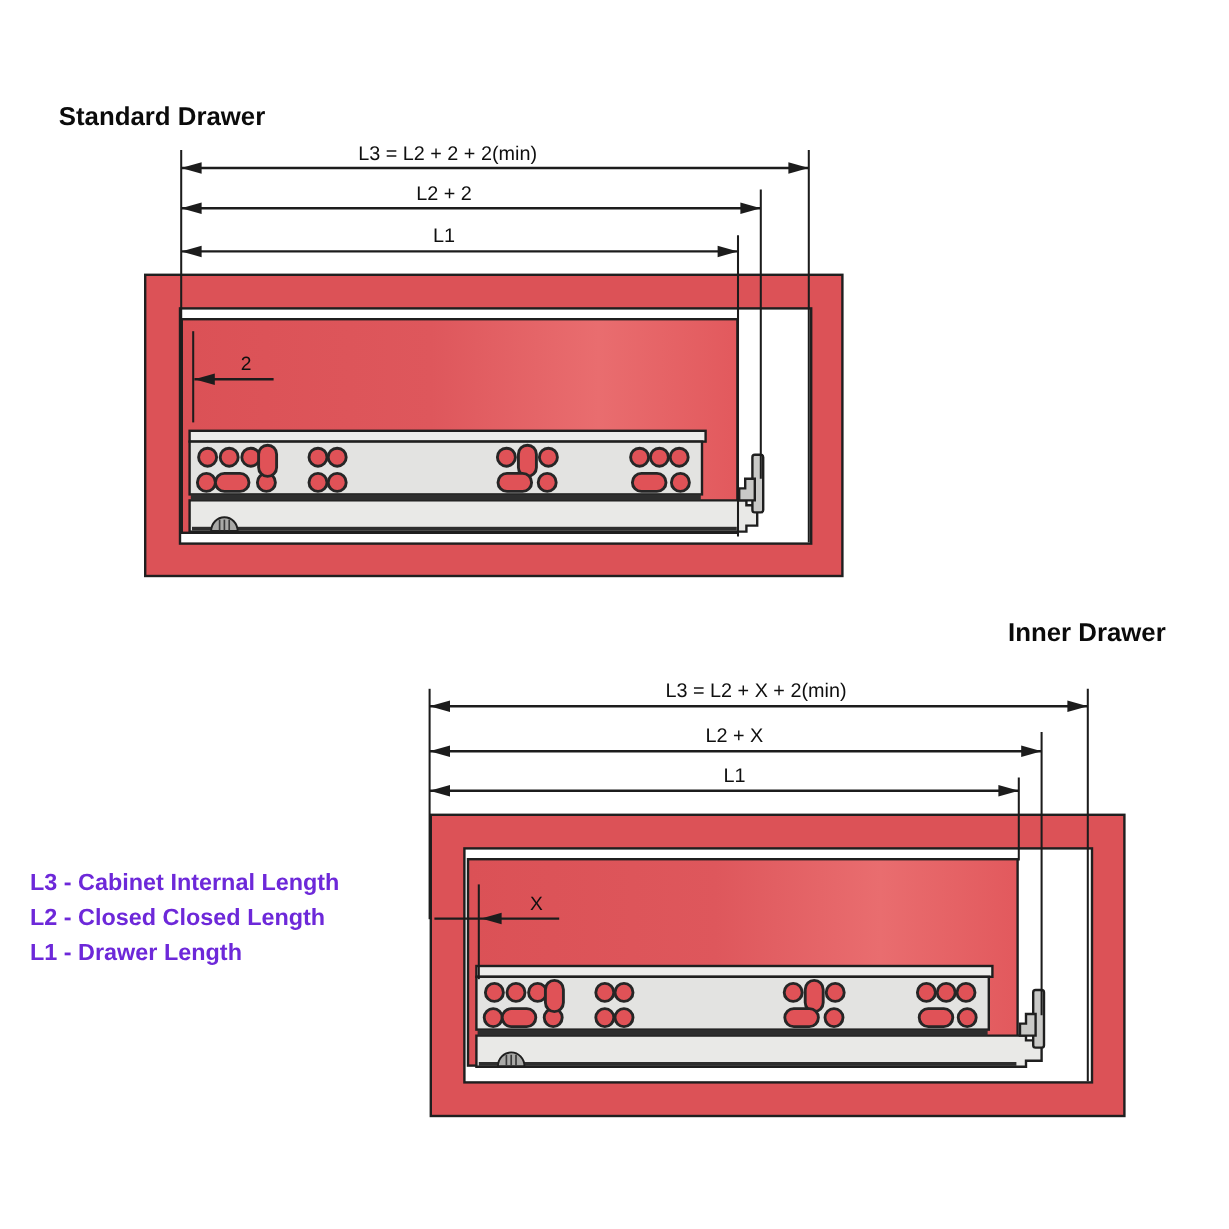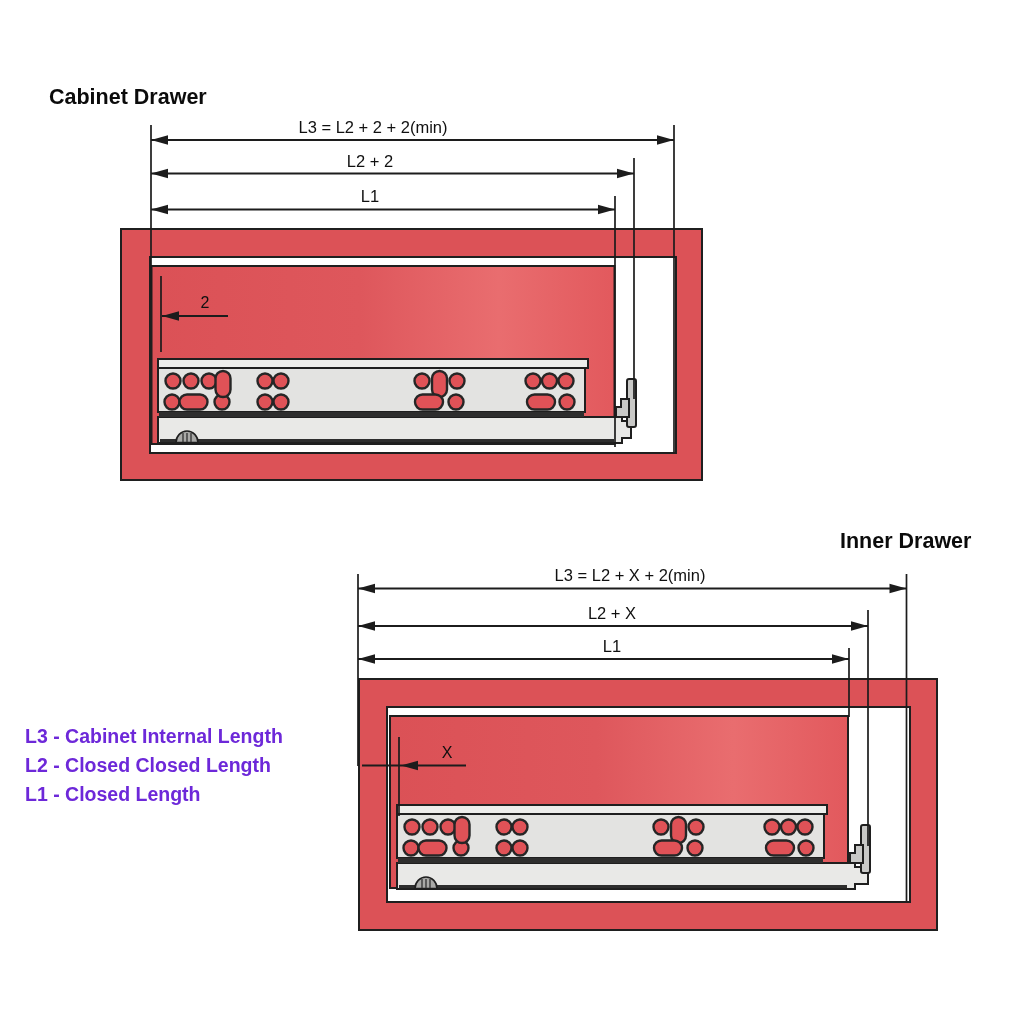--- a/index.html
+++ b/index.html
@@ -1,21 +1,21 @@
 <!DOCTYPE html>
 <html style="--red: #dc5257; --hole: #e05257; --outline: #1f1f1f; --line: #1c1c1c; --rail: #e3e3e1; --rail-hi: #ededeb; --rail-lo: #e9e9e7; --rail-dark: #2e2e2e; --bracket: #c9c9c7;"><head>
 <meta charset="utf-8">
 <style>
   html,body{margin:0;padding:0;background:#ffffff;}
   #canvas{position:relative;width:1024px;height:1024px;background:#fff;overflow:hidden;
           font-family:"Liberation Sans",sans-serif;}
   svg{position:absolute;left:0;top:0;}
   .title{position:absolute;font-weight:700;font-size:21.5px;color:#0b0b0b;white-space:nowrap;}
   #title-standard{left:49px;top:85px;}
-  #title-inner{left:840px;top:529px;}
+  #title-inner{left:840px;top:515px;}
   .legend{position:absolute;left:25px;top:722px;font-weight:700;font-size:19.5px;
           color:#6d28d9;line-height:29px;white-space:nowrap;}
   
   .cab{fill:var(--red);stroke:var(--outline);stroke-width:2;}
   .inner-white{fill:#ffffff;stroke:var(--outline);stroke-width:2;}
   .drawer{fill:url(#drawerGrad);stroke:var(--outline);stroke-width:2;}
   .rail{fill:var(--rail);stroke:var(--outline);stroke-width:2;}
   .rail-hi{fill:var(--rail-hi);stroke:var(--outline);stroke-width:2;}
   .rail-lo{fill:var(--rail-lo);stroke:var(--outline);stroke-width:2;}
   .sep{fill:var(--rail-dark);}
@@ -27,27 +27,27 @@
   .ext{stroke:var(--line);stroke-width:1.7;fill:none;}
   .ah{fill:var(--line);stroke:none;}
   .dim-label{font-family:"Liberation Sans",sans-serif;font-size:16.5px;fill:#101010;text-anchor:middle;}
   .tick-label{font-family:"Liberation Sans",sans-serif;font-size:16px;fill:#101010;text-anchor:middle;}
 </style>
 </head>
 <body>
 
 <div id="canvas">
 
-  <div id="title-standard" class="title">Cabinet Drawer</div>
+  <div id="title-standard" class="title">Standard Drawer</div>
   <div id="title-inner" class="title">Inner Drawer</div>
 
   <div class="legend">
     <div>L3 - Cabinet Internal Length</div>
     <div>L2 - Closed Closed Length</div>
-    <div>L1 - Closed Length</div>
+    <div>L1 - Drawer Length</div>
   </div>
 
   <svg width="1024" height="1024" viewBox="0 0 1024 1024">
     <defs>
       <linearGradient id="drawerGrad" x1="0" y1="0" x2="1" y2="0">
         <stop offset="0" stop-color="#db5156"></stop>
         <stop offset="0.45" stop-color="#de575c"></stop>
         <stop offset="0.75" stop-color="#e96d6f"></stop>
         <stop offset="1" stop-color="#e2595d"></stop>
       </linearGradient>

